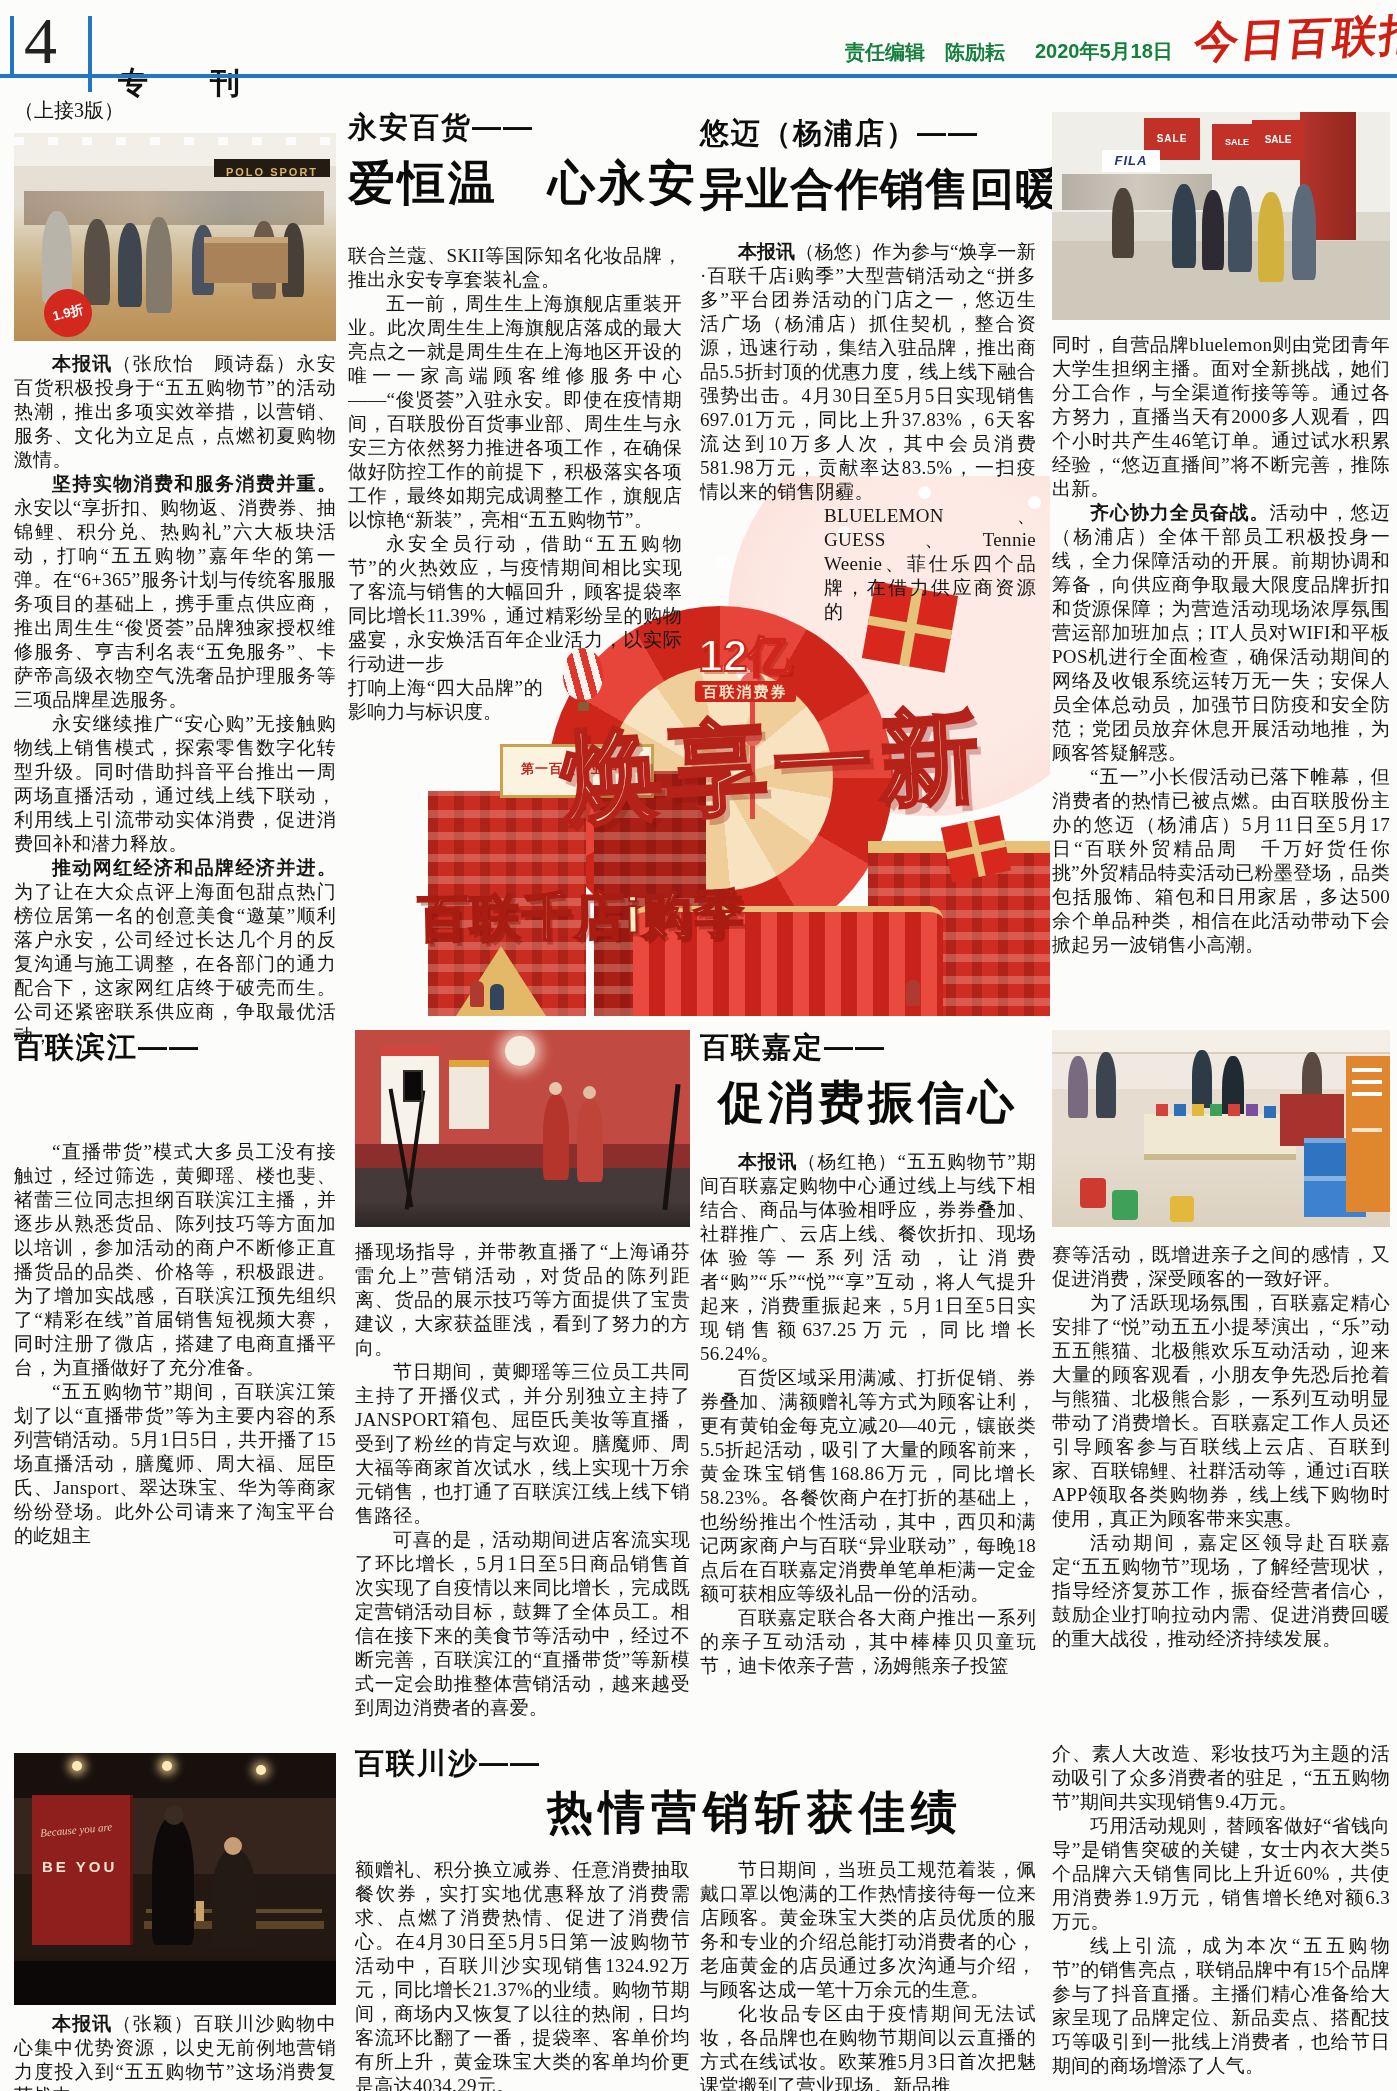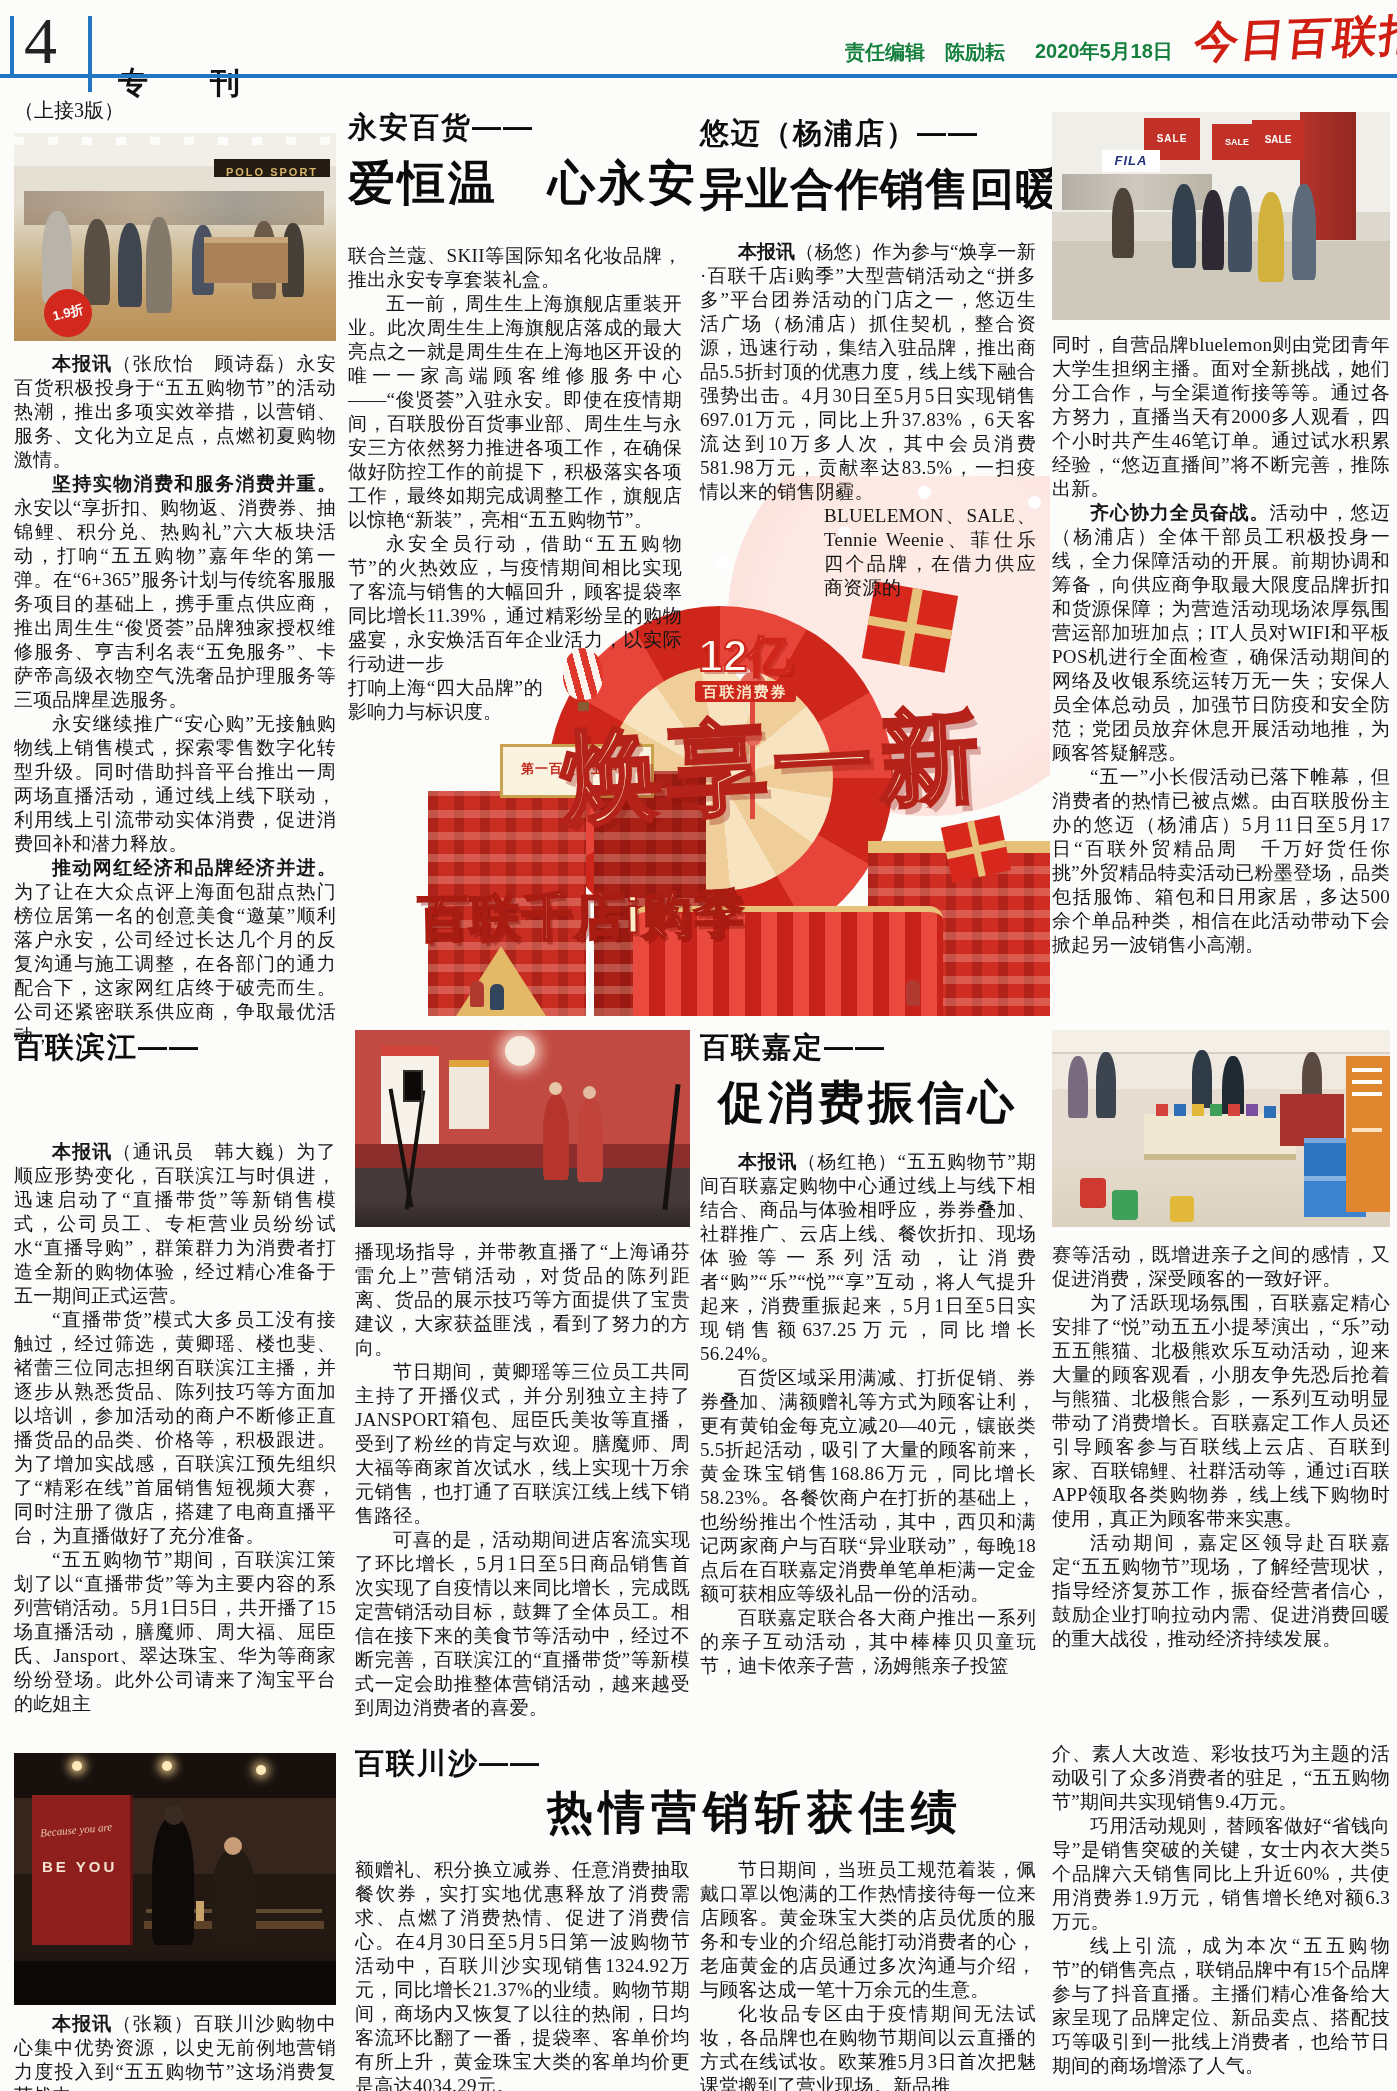--- a/index.html
+++ b/index.html
@@ -109,21 +109,21 @@
     <p class="noind">联合兰蔻、SKII等国际知名化妆品牌，推出永安专享套装礼盒。</p>
     <p>五一前，周生生上海旗舰店重装开业。此次周生生上海旗舰店落成的最大亮点之一就是周生生在上海地区开设的唯一一家高端顾客维修服务中心——“俊贤荟”入驻永安。即使在疫情期间，百联股份百货事业部、周生生与永安三方依然努力推进各项工作，在确保做好防控工作的前提下，积极落实各项工作，最终如期完成调整工作，旗舰店以惊艳“新装”，亮相“五五购物节”。</p>
     <p>永安全员行动，借助“五五购物节”的火热效应，与疫情期间相比实现了客流与销售的大幅回升，顾客提袋率同比增长11.39%，通过精彩纷呈的购物盛宴，永安焕活百年企业活力，以实际行动进一步</p>
     <p class="nr">打响上海“四大品牌”的影响力与标识度。</p>
   </div>
 
   <div class="abs kicker" style="left:700px;top:118px;">悠迈（杨浦店）——</div>
   <div class="abs headline" style="left:700px;top:160px;width:336px;font-size:44px;letter-spacing:1px;">异业合作销售回暖</div>
   <div class="abs body" style="left:700px;top:240px;width:336px;">
     <p><b class="lead">本报讯</b><span>（杨悠）作为参与“焕享一新·百联千店i购季”大型营销活动之“拼多多”平台团券活动的门店之一，悠迈生活广场（杨浦店）抓住契机，整合资源，迅速行动，集结入驻品牌，推出商品5.5折封顶的优惠力度，线上线下融合强势出击。4月30日至5月5日实现销售697.01万元，同比上升37.83%，6天客流达到10万多人次，其中会员消费581.98万元，贡献率达83.5%，一扫疫情以来的销售阴霾。</span></p>
-    <p class="nrr">BLUELEMON、SALE、Tennie Weenie、菲仕乐四个品牌，在借力供应商资源的</p>
+    <p class="nrr">BLUELEMON、GUESS、Tennie Weenie、菲仕乐四个品牌，在借力供应商资源的</p>
   </div>
 
   <div class="photo" style="left:1052px;top:112px;width:338px;height:208px;
        background:linear-gradient(180deg,#f0eee8 0 48%,#ddd8ce 48% 62%,#cfc9bb 62% 100%);">
     <div class="abs" style="right:34px;top:0;width:56px;height:128px;background:linear-gradient(90deg,#b5342b,#922720);"></div>
     <div class="abs" style="left:92px;top:6px;width:56px;height:42px;background:#c13128;color:#fff;font:700 10px/42px 'Liberation Sans',sans-serif;text-align:center;letter-spacing:1px;">SALE</div>
     <div class="abs" style="left:160px;top:12px;width:50px;height:36px;background:#c13128;color:#fff;font:700 9px/36px 'Liberation Sans',sans-serif;text-align:center;">SALE</div>
     <div class="abs" style="right:86px;top:8px;width:52px;height:40px;background:#c13128;color:#fff;font:700 10px/40px 'Liberation Sans',sans-serif;text-align:center;">SALE</div>
     <div class="abs" style="left:18px;top:38px;width:58px;height:22px;background:#fff;color:#23337e;font:italic 700 13px/22px 'Liberation Sans',sans-serif;text-align:center;letter-spacing:1px;margin-left:32px;">FILA</div>
     <div class="abs" style="left:10px;top:62px;width:150px;height:36px;background:linear-gradient(90deg,#8c8377,#b8b0a2 50%,#958b7c);opacity:.6;"></div>
@@ -173,21 +173,20 @@
       </div>
     <div class="pm-slogan">焕享一新</div>
     <div class="pm-sub">百联千店i购季</div>
     <div class="pm-person" style="left:72px;top:505px;background:#b03a2f;"></div>
     <div class="pm-person" style="left:92px;top:508px;background:#32455c;"></div>
     <div class="pm-person" style="left:508px;top:504px;background:#b03a2f;"></div>
   </div>
 
   <div class="abs kicker" style="left:14px;top:1032px;">百联滨江——</div>
   <div class="abs body" style="left:14px;top:1140px;width:322px;">
-    <p><b class="lead">本报讯</b><span>（通讯员　韩大巍）为了顺应形势变化，百联滨江与时俱进，迅速启动了“直播带货”等新销售模式，公司员工、专柜营业员纷纷试水“直播导购”，群策群力为消费者打造全新的购物体验，经过精心准备于五一期间正式运营。</span></p>
     <p>“直播带货”模式大多员工没有接触过，经过筛选，黄卿瑶、楼也斐、褚蕾三位同志担纲百联滨江主播，并逐步从熟悉货品、陈列技巧等方面加以培训，参加活动的商户不断修正直播货品的品类、价格等，积极跟进。为了增加实战感，百联滨江预先组织了“精彩在线”首届销售短视频大赛，同时注册了微店，搭建了电商直播平台，为直播做好了充分准备。</p>
     <p>“五五购物节”期间，百联滨江策划了以“直播带货”等为主要内容的系列营销活动。5月1日5日，共开播了15场直播活动，膳魔师、周大福、屈臣氏、Jansport、翠达珠宝、华为等商家纷纷登场。此外公司请来了淘宝平台的屹姐主</p>
   </div>
 
   <div class="photo" style="left:355px;top:1030px;width:335px;height:197px;
        background:linear-gradient(180deg,#c14a42 0 58%,#8c2f2c 58% 70%,#46393a 70% 86%,#2e2626 100%);">
     <div class="abs" style="left:26px;top:16px;width:58px;height:88px;background:#f7f3ea;border-top:10px solid #d2453c;"></div>
     <div class="abs" style="left:94px;top:30px;width:40px;height:62px;background:#f0e8dd;border-top:7px solid #e0a43c;"></div>
     <div class="abs" style="left:150px;top:6px;width:30px;height:30px;border-radius:50%;background:#f4ede0;box-shadow:0 0 14px 6px rgba(255,248,230,.7);"></div>
     <div class="abs" style="left:58px;top:60px;width:4px;height:120px;background:#17120f;transform:rotate(8deg);"></div>

